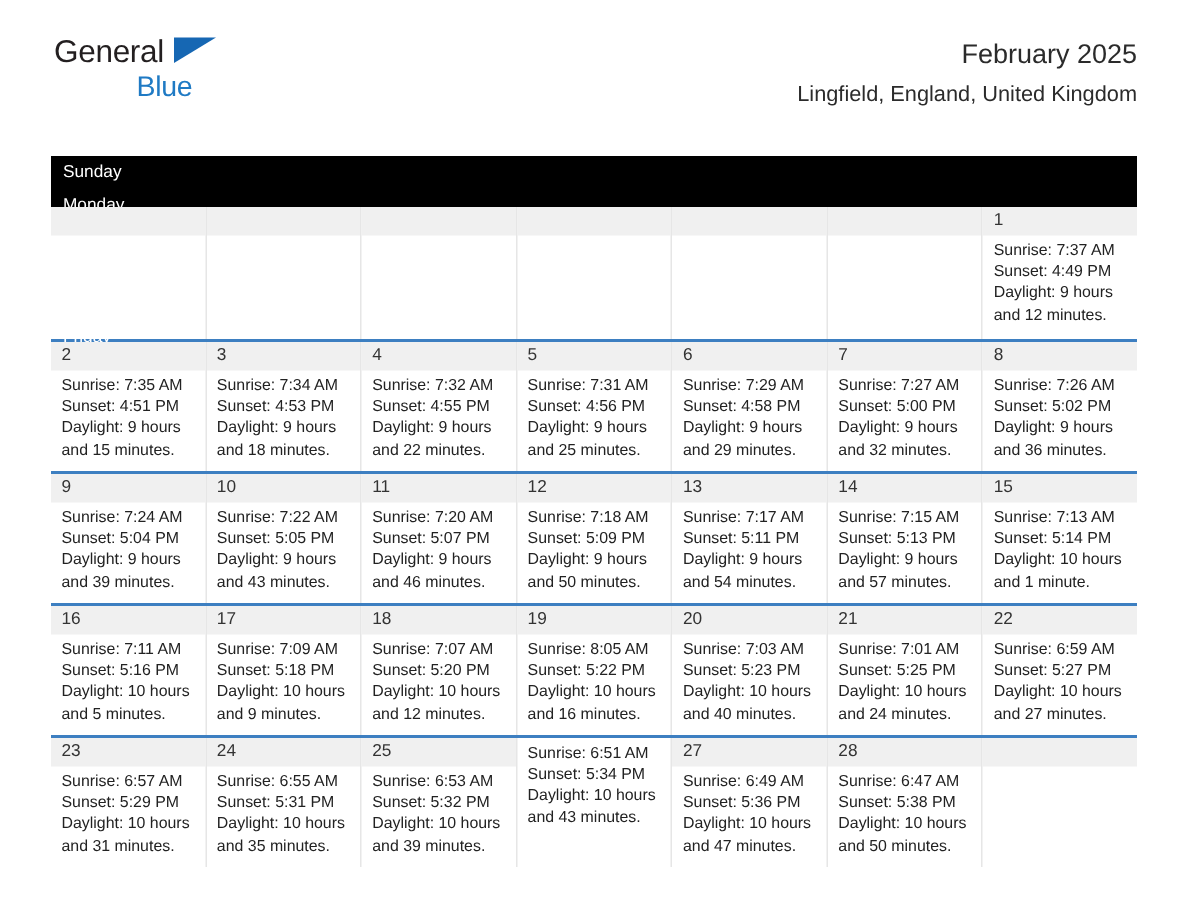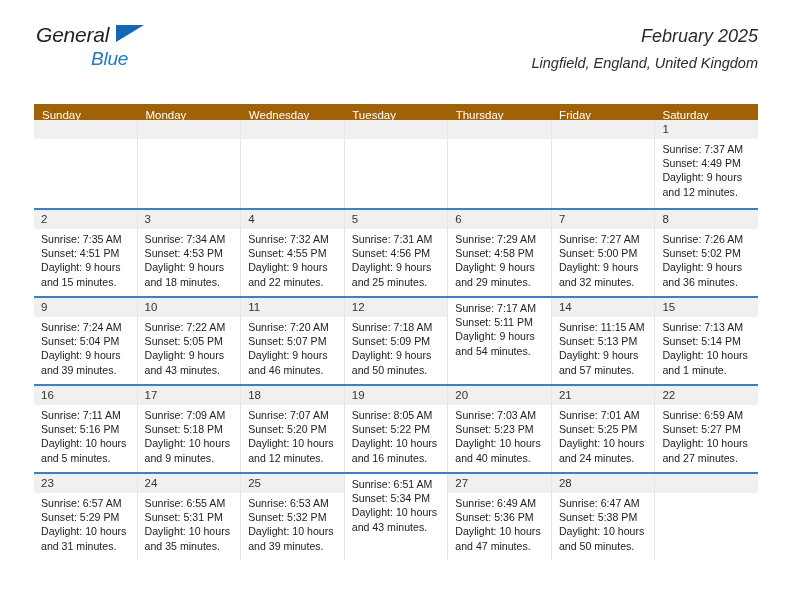--- a/index.html
+++ b/index.html
@@ -20,21 +20,20 @@
     height: 612px;
     box-sizing: border-box;
     padding: 0 34px;
   }
 
   
   .header {
     position: relative;
     height: 72px;
     box-sizing: border-box;
-    font-style: italic;
   }
   .logo {
     position: absolute;
     left: 2px;
     top: 24px;
     width: 130px;
     height: 48px;
     line-height: 1;
   }
   .logo-row1 {
@@ -85,22 +84,23 @@
   
   .calendar {
     position: absolute;
     left: 34px;
     top: 104px;
     width: 724px;
     box-sizing: border-box;
   }
   .weekdays {
     display: flex;
-    background: #a16207;
-    height: 16px;
+    background: #000000;
+    height: 34px;
+    flex-direction: column;
   }
   .weekday {
     flex: 1 1 0;
     color: #ffffff;
     font-size: 11.5px;
     line-height: 22px;
     padding-left: 8px;
     box-sizing: border-box;
     white-space: nowrap;
   }
@@ -302,31 +302,32 @@
           <div class="day">
             <div class="day-num">12</div>
             <div class="day-info">
               <div>Sunrise: 7:18 AM</div>
               <div>Sunset: 5:09 PM</div>
               <div>Daylight: 9 hours</div>
               <div>and 50 minutes.</div>
             </div>
           </div>
           <div class="day">
+            <div class="day-num">13</div>
             <div class="day-info">
               <div>Sunrise: 7:17 AM</div>
               <div>Sunset: 5:11 PM</div>
               <div>Daylight: 9 hours</div>
               <div>and 54 minutes.</div>
             </div>
           </div>
           <div class="day">
             <div class="day-num">14</div>
             <div class="day-info">
-              <div>Sunrise: 11:15 AM</div>
+              <div>Sunrise: 7:15 AM</div>
               <div>Sunset: 5:13 PM</div>
               <div>Daylight: 9 hours</div>
               <div>and 57 minutes.</div>
             </div>
           </div>
           <div class="day">
             <div class="day-num">15</div>
             <div class="day-info">
               <div>Sunrise: 7:13 AM</div>
               <div>Sunset: 5:14 PM</div>

